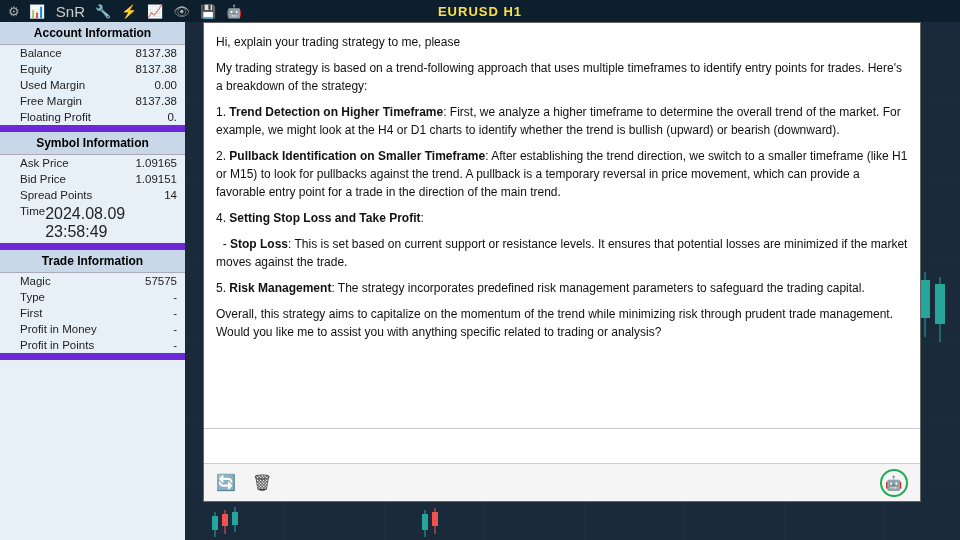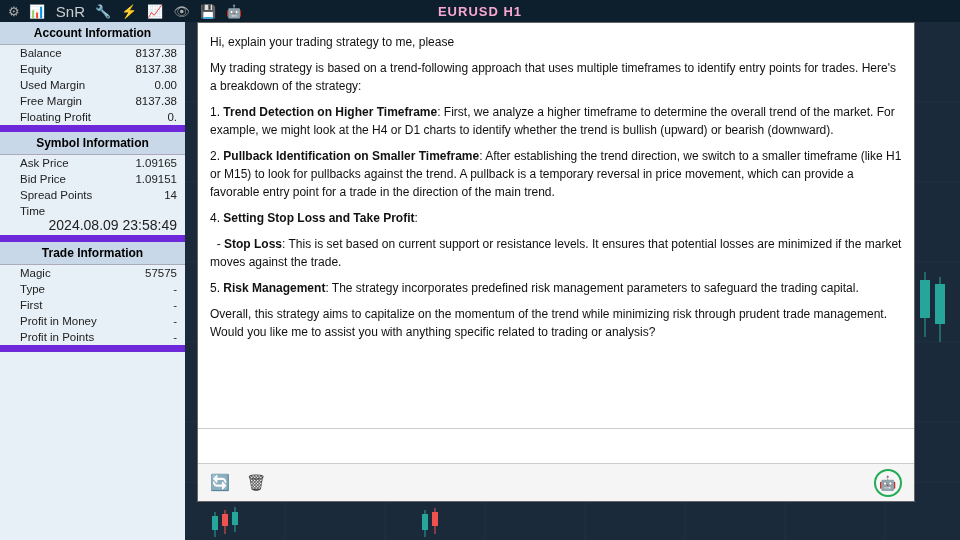--- a/index.html
+++ b/index.html
@@ -25,21 +25,21 @@
     }
     #toolbar .icon {
       color: #aaa;
       font-size: 13px;
       cursor: pointer;
     }
     #toolbar .title {
       position: absolute;
       left: 50%;
       transform: translateX(-50%);
-      color: #f9a8d4;
+      color: #fde047;
       font-size: 13px;
       font-weight: bold;
       letter-spacing: 1px;
     }
 
     
     #main {
       display: flex;
       height: 518px;
     }
@@ -89,21 +89,21 @@
       position: absolute;
       top: 0; left: 0; right: 0; bottom: 0;
       background: #1a2a3a;
       overflow: hidden;
     }
 
     
     #chat-panel {
       position: absolute;
       top: 0;
-      left: 12px;
+      left: 18px;
       width: 718px;
       height: 480px;
       background: #fff;
       border: 1px solid #666;
       display: flex;
       flex-direction: column;
       margin: 0;
     }
 
     #chat-messages {
@@ -228,21 +228,21 @@
       <div class="section-row">
         <span class="label">Bid Price</span>
         <span class="value">1.09151</span>
       </div>
       <div class="section-row">
         <span class="label">Spread Points</span>
         <span class="value">14</span>
       </div>
       <div class="section-row">
         <span class="label">Time</span>
-        <span class="value" style="font-size:14px;margin-top:12px;">2024.08.09 23:58:49</span>
+        <span class="value" style="font-size:16px;">2024.08.09 23:58:49</span>
       </div>
     </div>
 
     <div class="section">
       <div class="section-header">Trade Information</div>
       <div class="section-row">
         <span class="label">Magic</span>
         <span class="value">57575</span>
       </div>
       <div class="section-row">

